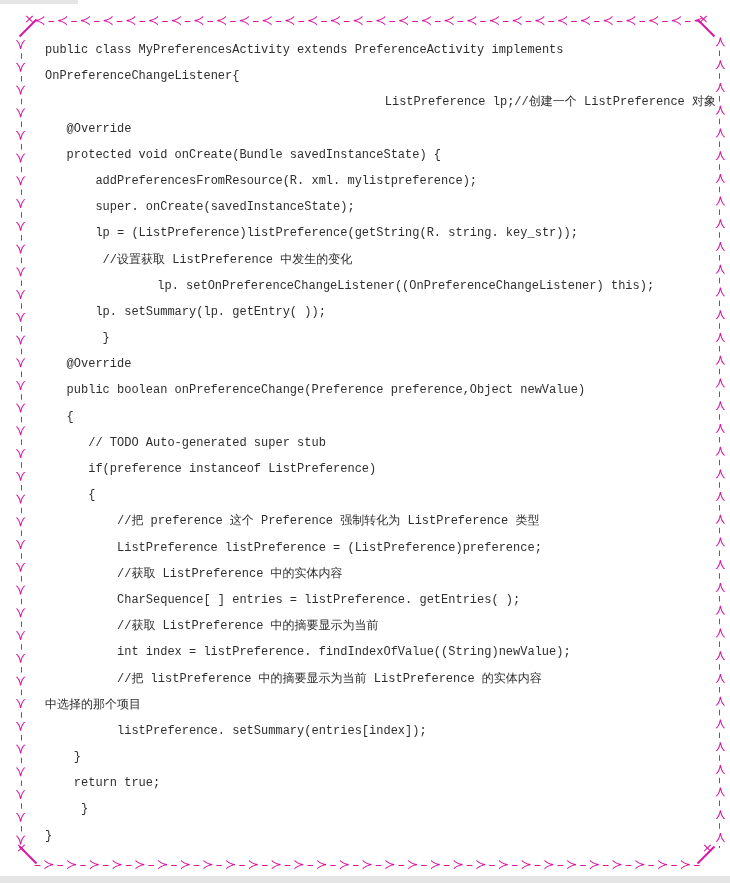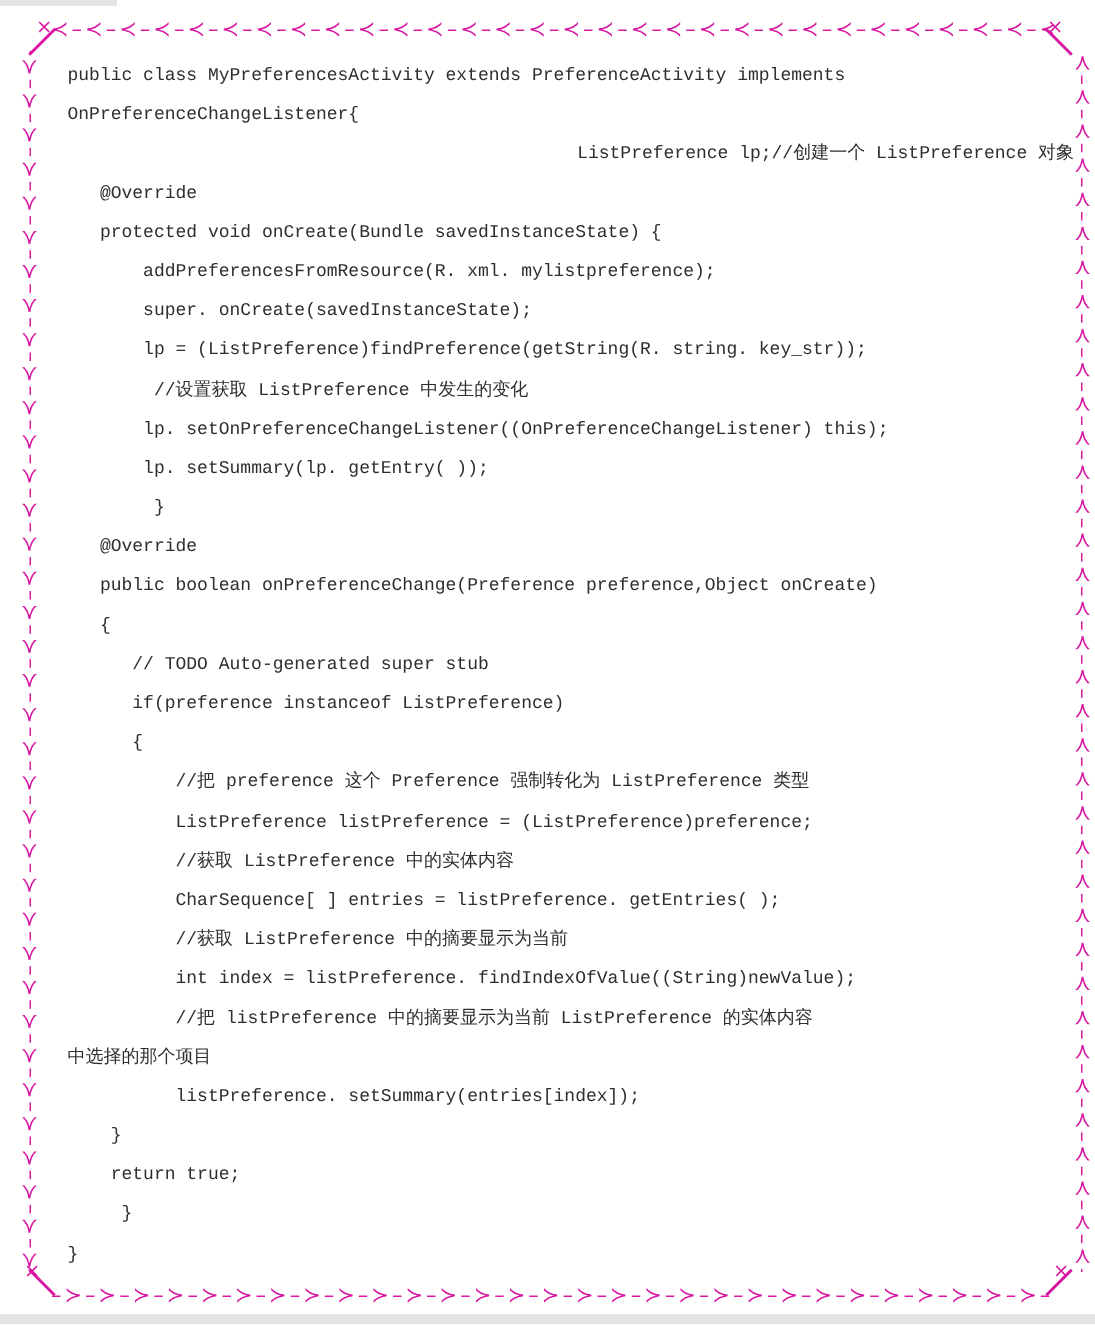--- a/index.html
+++ b/index.html
@@ -78,27 +78,27 @@
   <span class="corner-x cx-br" style="color: rgb(216, 23, 162);">×</span>
 
   <div class="code" style="color: rgb(46, 46, 46);">
       <div class="code-line" style="padding-left: 0ch;">public class MyPreferencesActivity extends PreferenceActivity implements</div>
       <div class="code-line" style="padding-left: 0ch;">OnPreferenceChangeListener{</div>
       <div class="code-line" style="padding-left: 3ch; text-align: right;">ListPreference lp;//创建一个 ListPreference 对象</div>
       <div class="code-line" style="padding-left: 3ch;">@Override</div>
       <div class="code-line" style="padding-left: 3ch;">protected void onCreate(Bundle savedInstanceState) {</div>
       <div class="code-line" style="padding-left: 7ch;">addPreferencesFromResource(R. xml. mylistpreference);</div>
       <div class="code-line" style="padding-left: 7ch;">super. onCreate(savedInstanceState);</div>
-      <div class="code-line" style="padding-left: 7ch;">lp = (ListPreference)findPreference(getString(R. string. key_str));</div>
+      <div class="code-line" style="padding-left: 7ch;">lp = (ListPreference)listPreference(getString(R. string. key_str));</div>
       <div class="code-line" style="padding-left: 8ch;">//设置获取 ListPreference 中发生的变化</div>
-      <div class="code-line" style="padding-left: 7ch;">lp. setOnPreferenceChangeListener((OnPreferenceChangeListener) this);</div>
+      <div class="code-line" style="padding-left: 7ch; text-align: center;">lp. setOnPreferenceChangeListener((OnPreferenceChangeListener) this);</div>
       <div class="code-line" style="padding-left: 7ch;">lp. setSummary(lp. getEntry( ));</div>
       <div class="code-line" style="padding-left: 8ch;">}</div>
       <div class="code-line" style="padding-left: 3ch;">@Override</div>
-      <div class="code-line" style="padding-left: 3ch;">public boolean onPreferenceChange(Preference preference,Object onCreate)</div>
+      <div class="code-line" style="padding-left: 3ch;">public boolean onPreferenceChange(Preference preference,Object newValue)</div>
       <div class="code-line" style="padding-left: 3ch;">{</div>
       <div class="code-line" style="padding-left: 6ch;">// TODO Auto-generated super stub</div>
       <div class="code-line" style="padding-left: 6ch;">if(preference instanceof ListPreference)</div>
       <div class="code-line" style="padding-left: 6ch;">{</div>
       <div class="code-line" style="padding-left: 10ch;">//把 preference 这个 Preference 强制转化为 ListPreference 类型</div>
       <div class="code-line" style="padding-left: 10ch;">ListPreference listPreference = (ListPreference)preference;</div>
       <div class="code-line" style="padding-left: 10ch;">//获取 ListPreference 中的实体内容</div>
       <div class="code-line" style="padding-left: 10ch;">CharSequence[ ] entries = listPreference. getEntries( );</div>
       <div class="code-line" style="padding-left: 10ch;">//获取 ListPreference 中的摘要显示为当前</div>
       <div class="code-line" style="padding-left: 10ch;">int index = listPreference. findIndexOfValue((String)newValue);</div>

